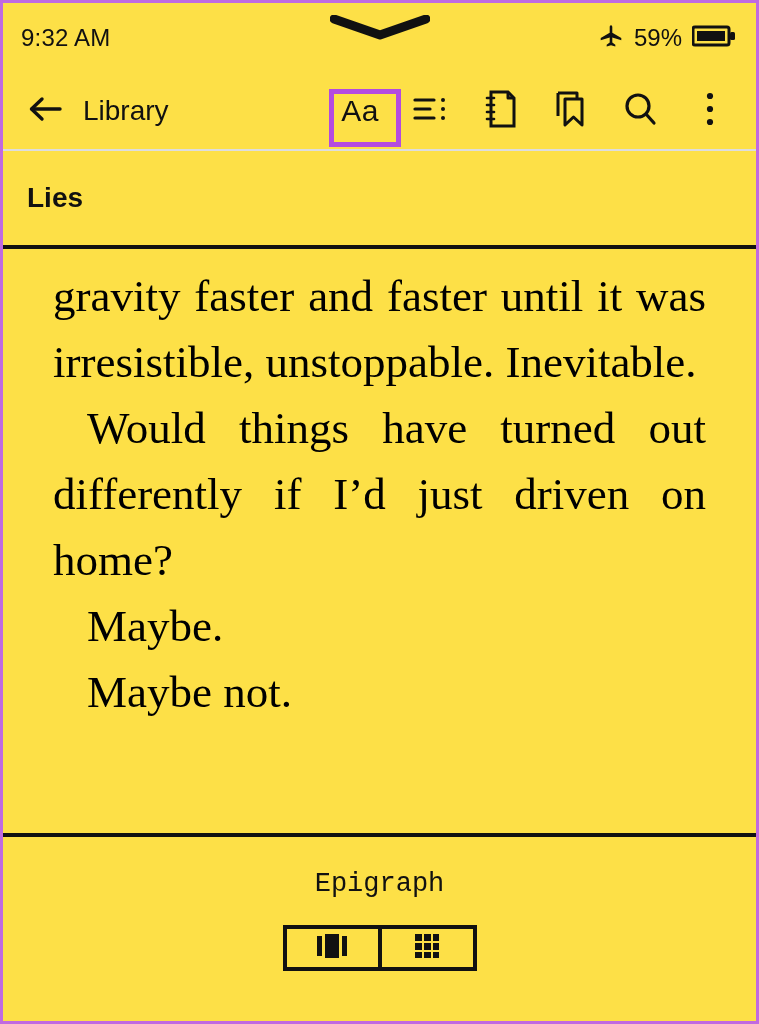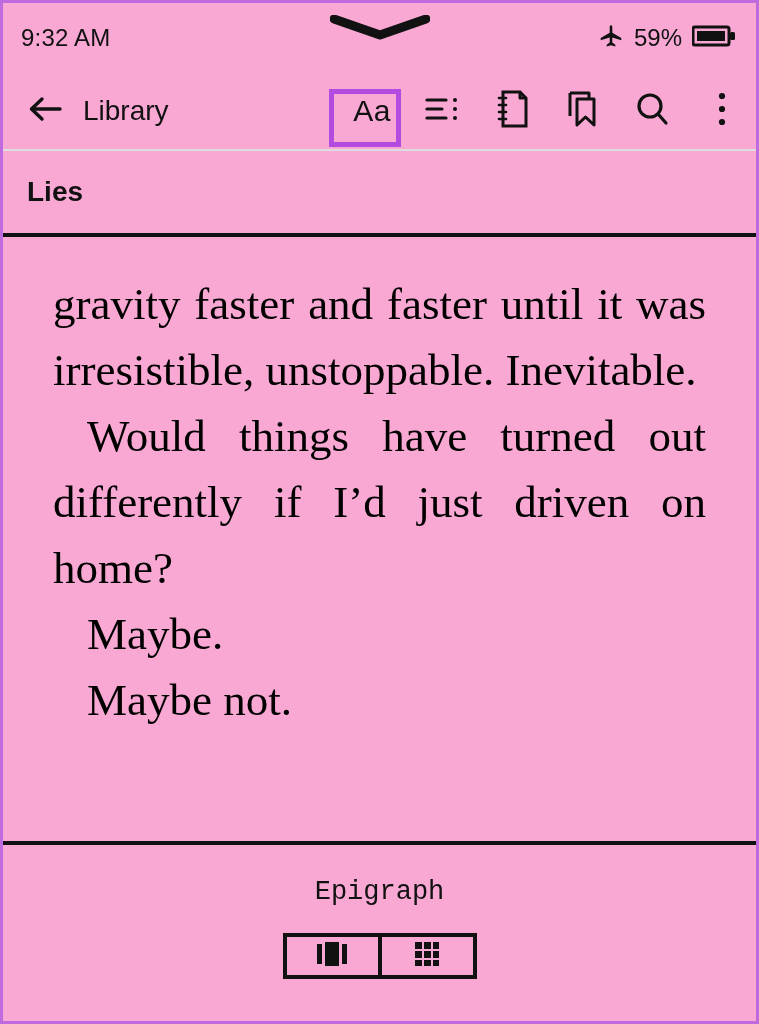--- a/index.html
+++ b/index.html
@@ -13,21 +13,21 @@
     font-family: "Liberation Sans", sans-serif;
     -webkit-font-smoothing: antialiased;
   }
 
   #screen {
     position: relative;
     width: 759px;
     height: 1024px;
     box-sizing: border-box;
     border: 3px solid #c06ae0;
-    background: #f9a8d4;
+    background: #fde047;
     overflow: hidden;
   }
 
   
   .statusbar {
     position: relative;
     height: 70px;
     display: flex;
     align-items: center;
     justify-content: space-between;
@@ -58,21 +58,21 @@
     pointer-events: none;
   }
 
   
   .toolbar {
     position: relative;
     height: 78px;
     display: flex;
     align-items: center;
     box-sizing: border-box;
-    padding: 0 6px 0 24px;
+    padding: 0 18px 0 24px;
     border-bottom: 2px solid #dddddd;
   }
   .toolbar-left {
     display: flex;
     align-items: center;
     gap: 20px;
   }
   .back-label {
     font-size: 28px;
     color: #111111;
@@ -102,41 +102,40 @@
     top: 86px;
     width: 72px;
     height: 58px;
     border: 5px solid #b44be0;
     box-sizing: border-box;
     pointer-events: none;
   }
 
   
   .book-header {
-    height: 86px;
+    height: 98px;
     display: flex;
     align-items: center;
     padding-left: 24px;
     box-sizing: border-box;
     border-bottom: 4px solid #111111;
   }
   .book-title {
     font-size: 28px;
     font-weight: bold;
     color: #111111;
   }
 
   
   .reader {
     height: 588px;
     box-sizing: border-box;
     padding: 14px 50px 0 50px;
     border-bottom: 4px solid #111111;
     overflow: hidden;
-    margin-top: 20px;
   }
   .para {
     font-family: "Liberation Serif", serif;
     font-size: 45px;
     line-height: 66px;
     color: #000000;
     text-align: justify;
     text-justify: inter-word;
     margin: 0;
     hyphens: manual;

